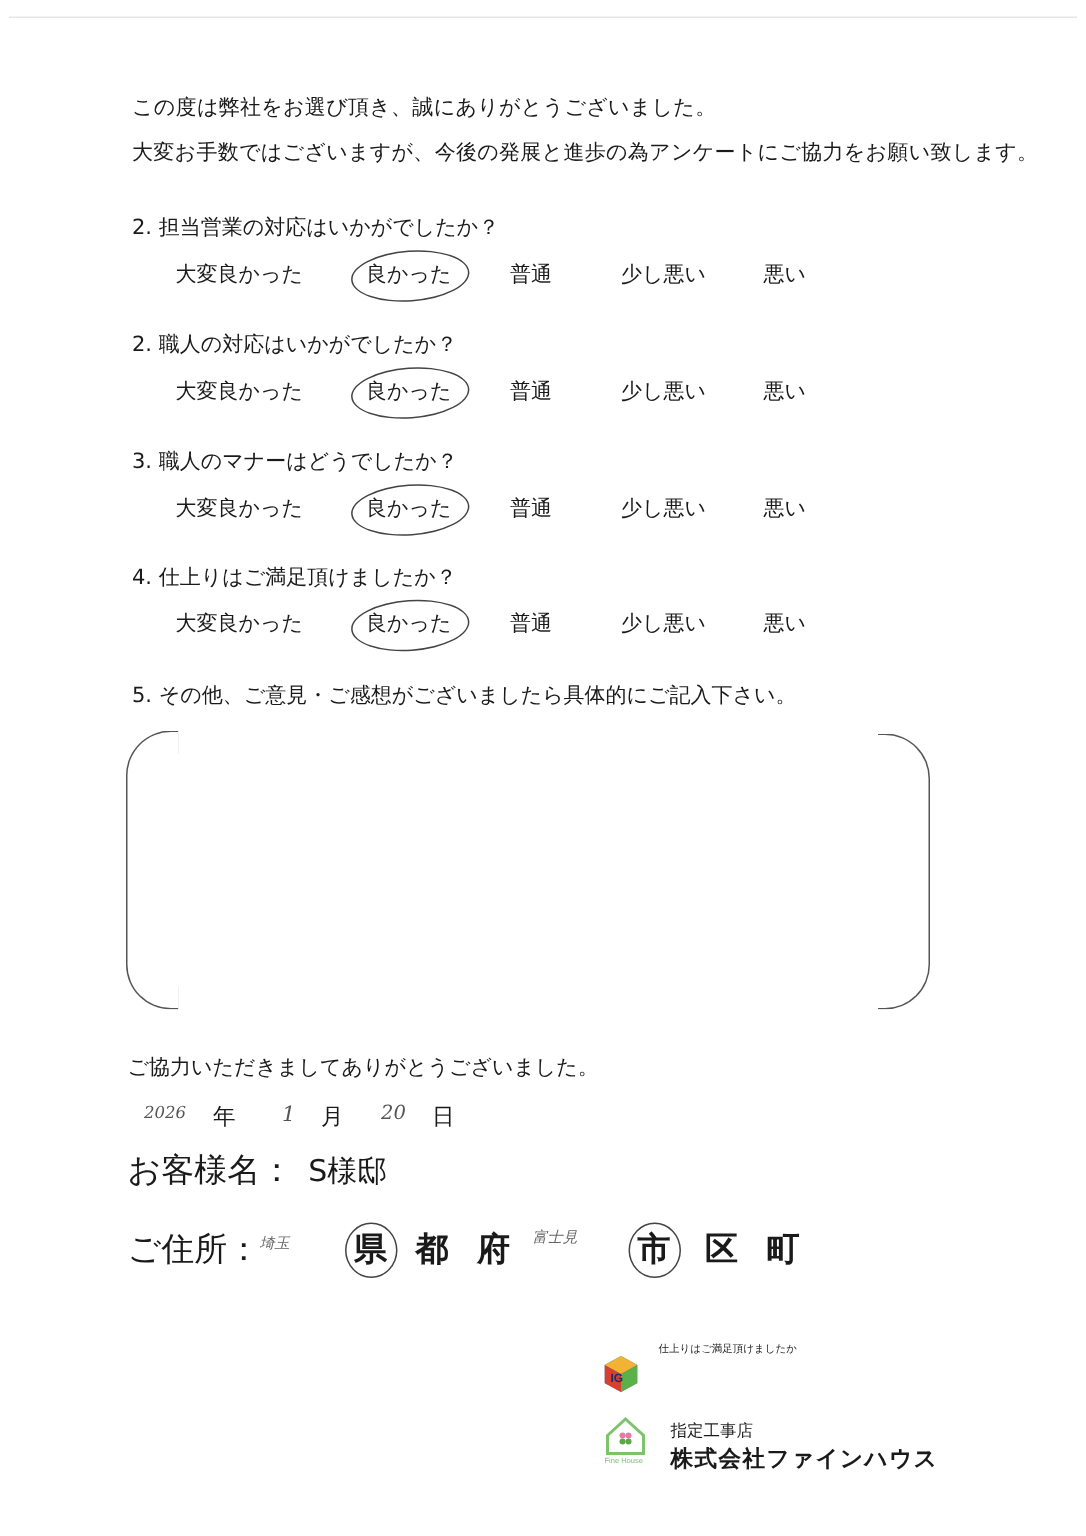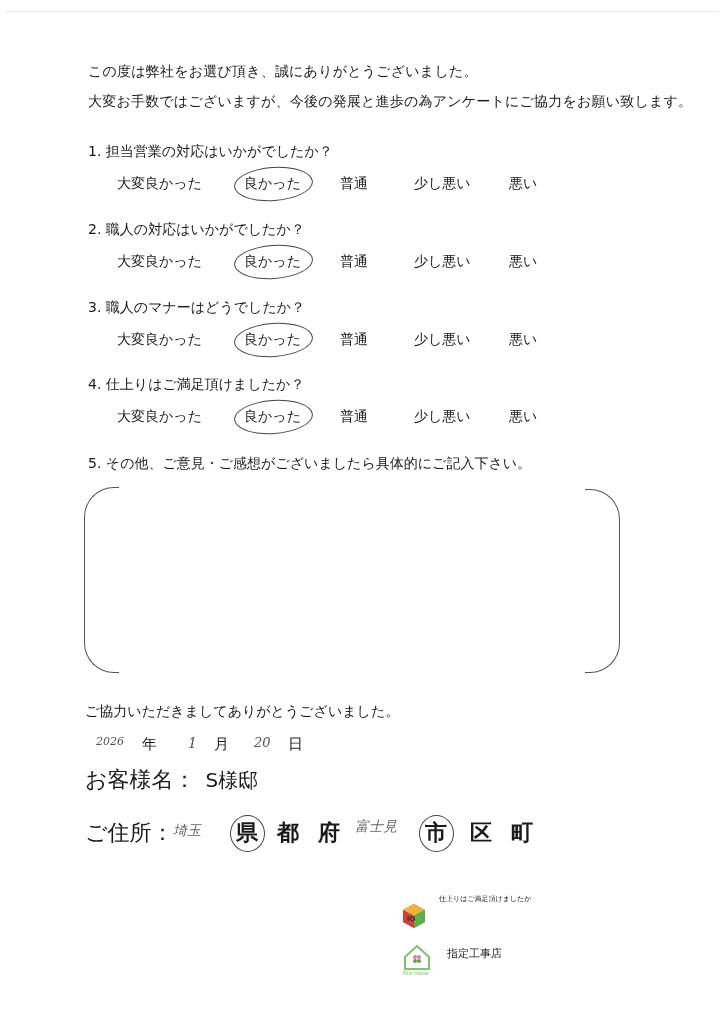--- a/index.html
+++ b/index.html
@@ -42,21 +42,21 @@
   .date { position: absolute; top: 733px; height: 26px; }
   .hand { font-family: "DejaVu Serif", serif; color: #555; font-style: italic; }
   .date .hand { position: absolute; font-size: 11px; white-space: nowrap; }
   .date .unit { position: absolute; font-size: 15px; white-space: nowrap; }
 
   .customer { position: absolute; left: 85px; top: 765px; font-size: 22px; white-space: nowrap; }
   .customer .val { margin-left: 10px; font-size: 20px; }
 
   .address { position: absolute; left: 85px; top: 818px; height: 40px; width: 600px; }
   .address .lbl { position: absolute; left: 0; top: 0; font-size: 22px; white-space: nowrap; text-align: right; }
-  .address .hw { position: absolute; font-size: 14px; top: 4px; white-space: nowrap; color: #666; text-align: right; }
+  .address .hw { position: absolute; font-size: 10px; top: 4px; white-space: nowrap; color: #666; text-align: right; }
   .address .pref { position: absolute; font-size: 22px; top: 0; font-weight: bold; white-space: nowrap; }
   .address .pref.sel::after {
     content: ""; position: absolute; left: -6px; top: -3px; right: -7px; bottom: -4px;
     border: 1.2px solid #444; border-radius: 50%;
   }
 
   .logo-block { position: absolute; left: 400px; top: 893px; width: 240px; height: 100px; }
   .ig-icon { position: absolute; left: 3px; top: 11px; width: 22px; height: 24px; }
   .group-label { position: absolute; left: 39px; top: 1px; font-size: 7px; white-space: nowrap; }
   .company1 { position: absolute; left: 39px; top: 12px; font-size: 18px; font-weight: bold; letter-spacing: 2px; white-space: nowrap; }
@@ -65,21 +65,21 @@
   .company2 { position: absolute; left: 47px; top: 70px; font-size: 15px; font-weight: bold; letter-spacing: 1px; white-space: nowrap; }
 </style>
 </head>
 <body>
 
 <div class="scanline"></div>
 
 <div class="intro l1">この度は弊社をお選び頂き、誠にありがとうございました。</div>
 <div class="intro l2">大変お手数ではございますが、今後の発展と進歩の為アンケートにご協力をお願い致します。</div>
 
-<div class="question" style="top:143px;">1. 担当営業の対応はいかがでしたか？</div>
+<div class="question" style="top:143px;">2. 担当営業の対応はいかがでしたか？</div>
 <div class="options" style="top:172px;">
   <span class="opt o0">大変良かった</span>
   <span class="opt o1 sel">良かった</span>
   <span class="opt o2">普通</span>
   <span class="opt o3">少し悪い</span>
   <span class="opt o4">悪い</span>
 </div>
 
 <div class="question" style="top:221px;">2. 職人の対応はいかがでしたか？</div>
 <div class="options" style="top:250px;">
@@ -152,13 +152,14 @@
 
   <svg class="house-icon" viewBox="0 0 30 34">
     <path d="M3 14 L15 3 L27 14 L27 26 L3 26 Z" fill="none" stroke="#7cc36b" stroke-width="2"></path>
     <circle cx="13" cy="14" r="2" fill="#e37aa8"></circle>
     <circle cx="17" cy="14" r="2" fill="#e37aa8"></circle>
     <circle cx="13" cy="18" r="2" fill="#5aa846"></circle>
     <circle cx="17" cy="18" r="2" fill="#5aa846"></circle>
     <text x="1" y="32" font-size="5" fill="#7cc36b" font-family="Liberation Sans, sans-serif">Fine House</text>
   </svg>
   <div class="designated">指定工事店</div>
+  <div class="company2">株式会社ファインハウス</div>
 </div>
 
 </body></html>

